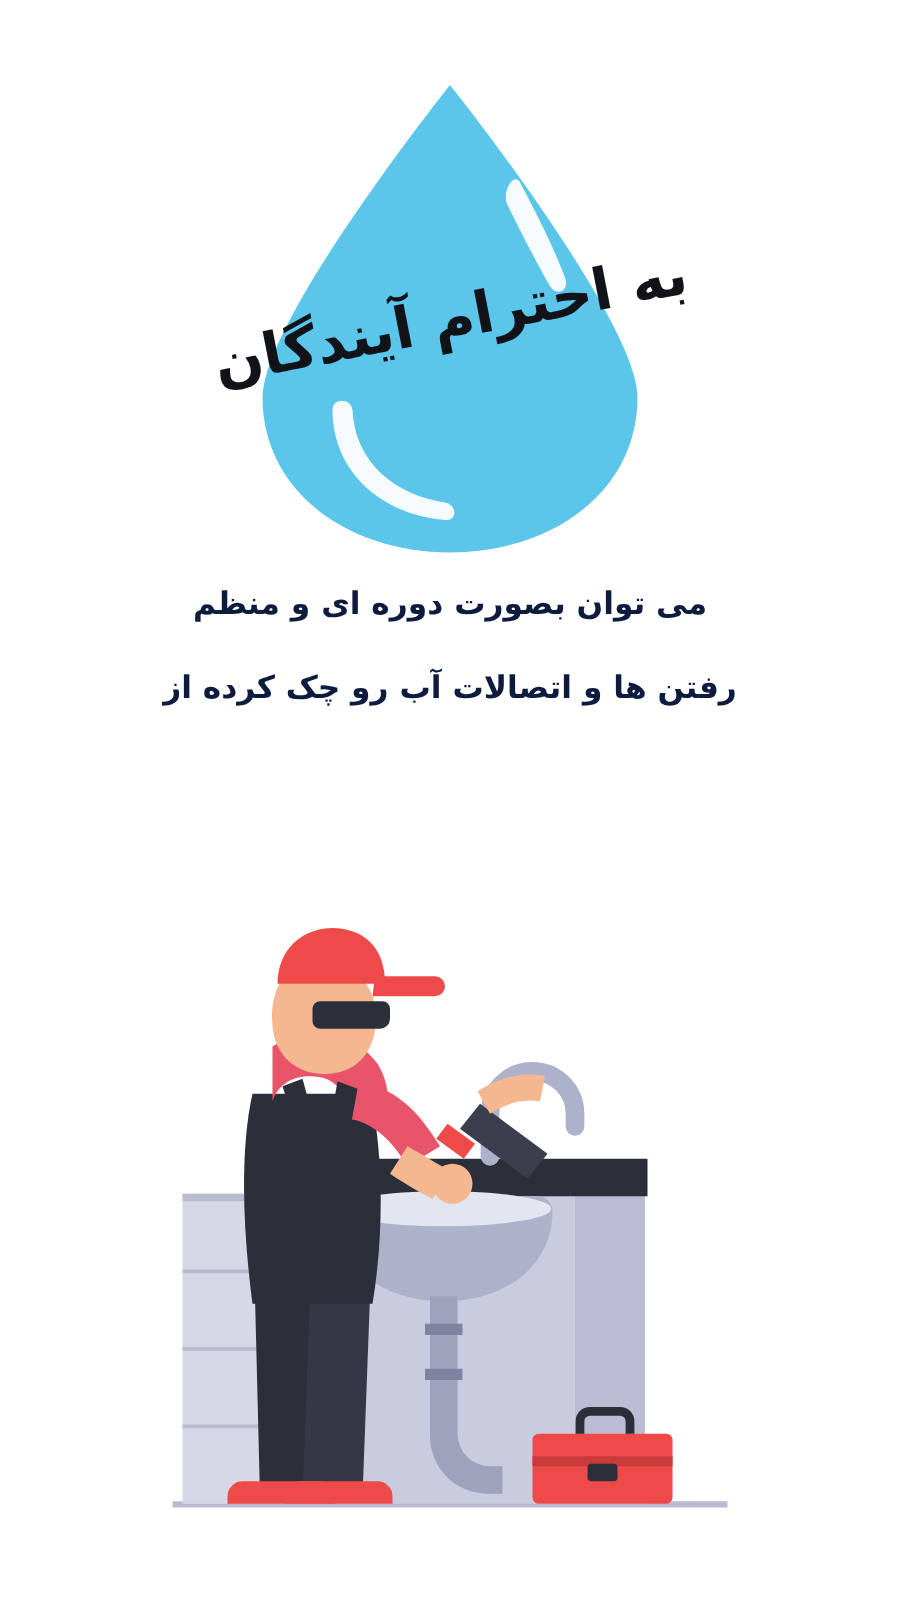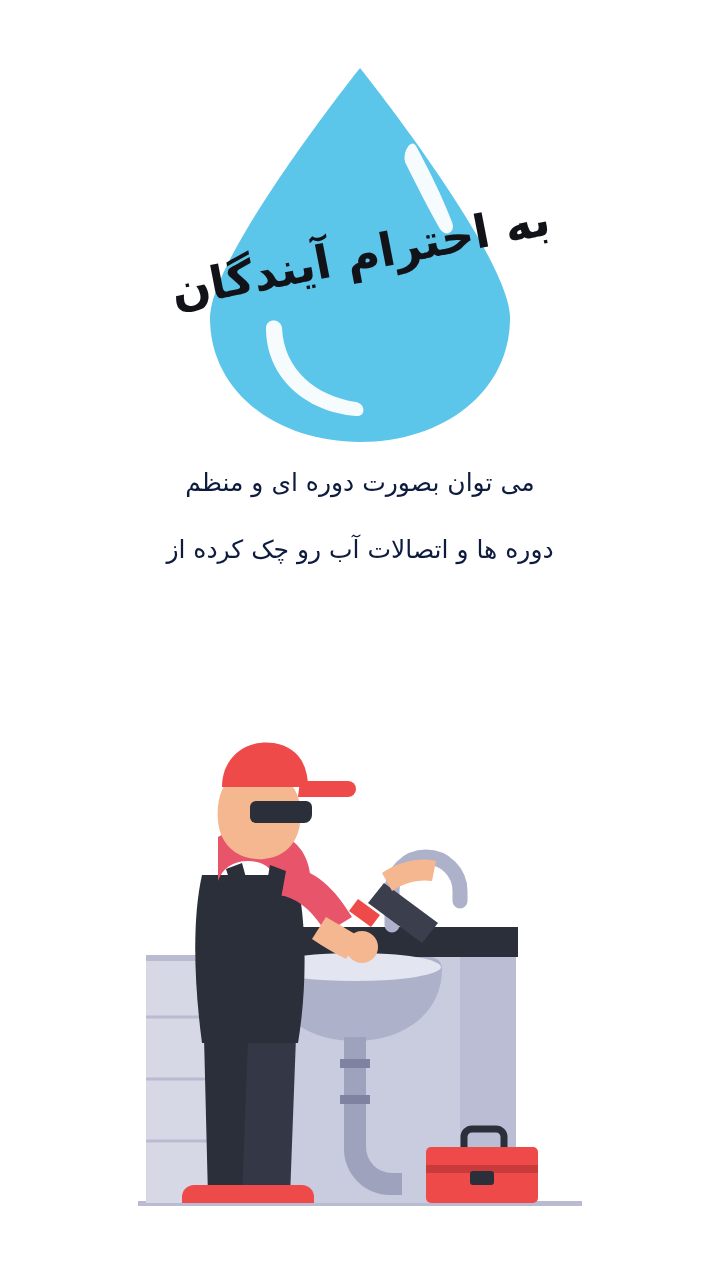--- a/index.html
+++ b/index.html
@@ -64,21 +64,21 @@
     position: absolute;
     top: 470px;
     left: 0;
     width: 720px;
     text-align: center;
     direction: rtl;
   }
   .copy-line {
     font-family: "DejaVu Sans", "Liberation Sans", sans-serif;
     font-size: 25px;
-    font-weight: normal;
+    font-weight: bold;
     color: #0d1b3e;
     line-height: 1;
     margin: 0 0 42px 0;
     white-space: nowrap;
   }
   .copy-line:last-child { margin-bottom: 0; }
 
   
   .illustration {
     position: absolute;
@@ -100,21 +100,21 @@
       <path d="M236 86 C248 108 262 136 272 162 C276 172 266 178 260 169 C248 148 236 124 226 104 C221 94 231 77 236 86 Z" fill="#ffffff" opacity="0.95"></path>
       <path d="M86 268 C86 318 126 352 176 356 C186 357 186 344 176 342 C136 336 104 310 102 268 C101 258 86 258 86 268 Z" fill="#ffffff" opacity="0.95"></path>
     </svg>
     <div class="hero-title">
       <span>به احترام آیندگان</span>
     </div>
   </div>
 
   <div class="copy">
     <p class="copy-line">می توان بصورت دوره ای و منظم</p>
-    <p class="copy-line">دوره ها و اتصالات آب رو چک کرده از</p>
+    <p class="copy-line">رفتن ها و اتصالات آب رو چک کرده از</p>
   </div>
 
   <div class="illustration">
     <svg width="460" height="520" viewBox="0 0 460 520">
 
       <rect x="8" y="486" width="444" height="5" fill="#b9bcd0"></rect>
 
       <rect x="16" y="240" width="110" height="248" fill="#d6d8e6"></rect>
       <rect x="16" y="240" width="110" height="6" fill="#b9bcd0"></rect>
       <line x1="16" y1="302" x2="126" y2="302" stroke="#b9bcd0" stroke-width="3"></line>

